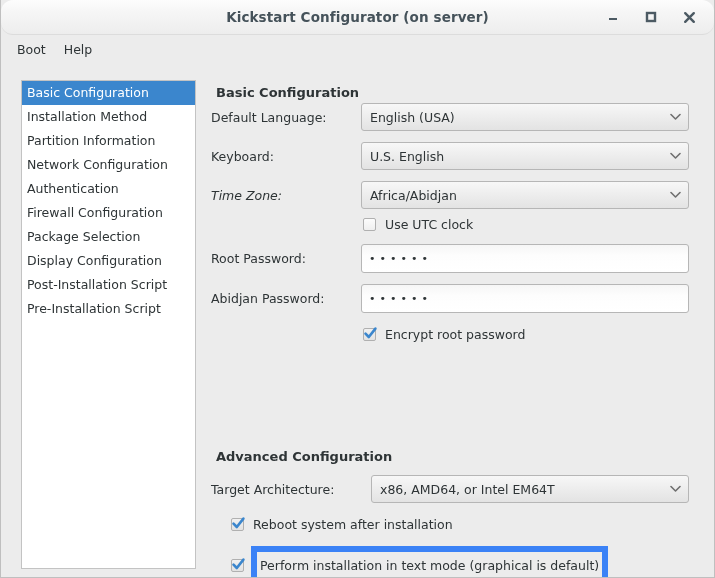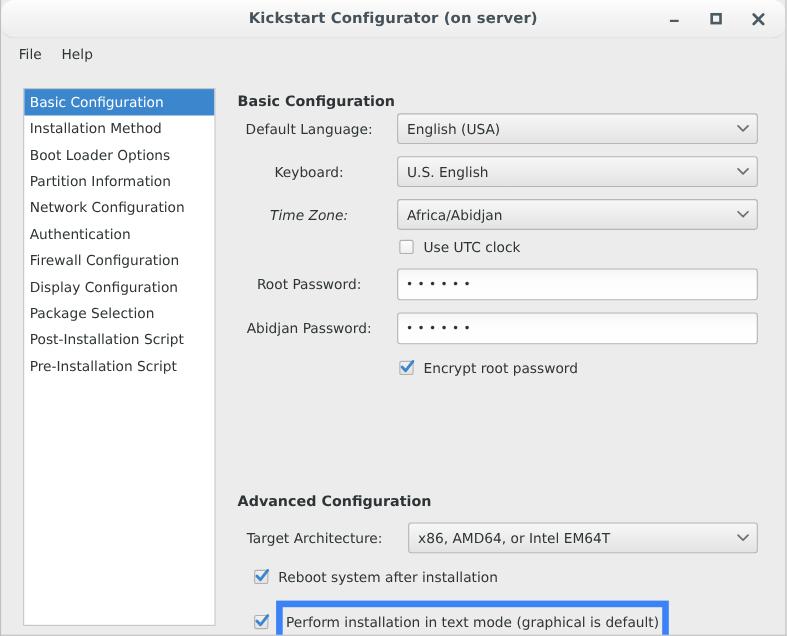--- a/index.html
+++ b/index.html
@@ -123,21 +123,21 @@
   .section-title {
     position: absolute;
     font-size: 13px;
     font-weight: bold;
     color: #2e3436;
   }
   .row-label {
     position: absolute;
     font-size: 12.5px;
     color: #2e3436;
-    text-align: center;
+    text-align: left;
     white-space: nowrap;
   }
 
   
   .combo {
     position: absolute;
     height: 28px;
     box-sizing: border-box;
     background: linear-gradient(to bottom, #f7f7f7 0%, #ededed 50%, #e3e3e3 100%);
     border: 1px solid #b6b6b6;
@@ -240,36 +240,35 @@
       </div>
       <div class="win-btn">
         <svg width="13" height="13" viewBox="0 0 13 13">
           <path d="M2.2 2.2 L10.8 10.8 M10.8 2.2 L2.2 10.8" stroke="currentColor" stroke-width="2.4" stroke-linecap="round"></path>
         </svg>
       </div>
     </div>
   </div>
 
   <div class="menubar">
-    <div class="menu-item">File</div>
+    <div class="menu-item">Boot</div>
     <div class="menu-item">Help</div>
   </div>
 
   <div class="content">
 
     <div class="sidebar">
       <div class="side-item selected">Basic Configuration</div>
       <div class="side-item">Installation Method</div>
-      <div class="side-item">Boot Loader Options</div>
       <div class="side-item">Partition Information</div>
       <div class="side-item">Network Configuration</div>
       <div class="side-item">Authentication</div>
       <div class="side-item">Firewall Configuration</div>
+      <div class="side-item">Package Selection</div>
       <div class="side-item">Display Configuration</div>
-      <div class="side-item">Package Selection</div>
       <div class="side-item">Post-Installation Script</div>
       <div class="side-item">Pre-Installation Script</div>
     </div>
 
     <div class="panel">
 
       <div class="section-title" style="left:5px; top:22px;">Basic Configuration</div>
 
       <div class="row-label" style="left:0px; top:47px; width:140px;">Default Language:</div>
       <div class="combo" style="left:150px; top:40px; width:328px;">

